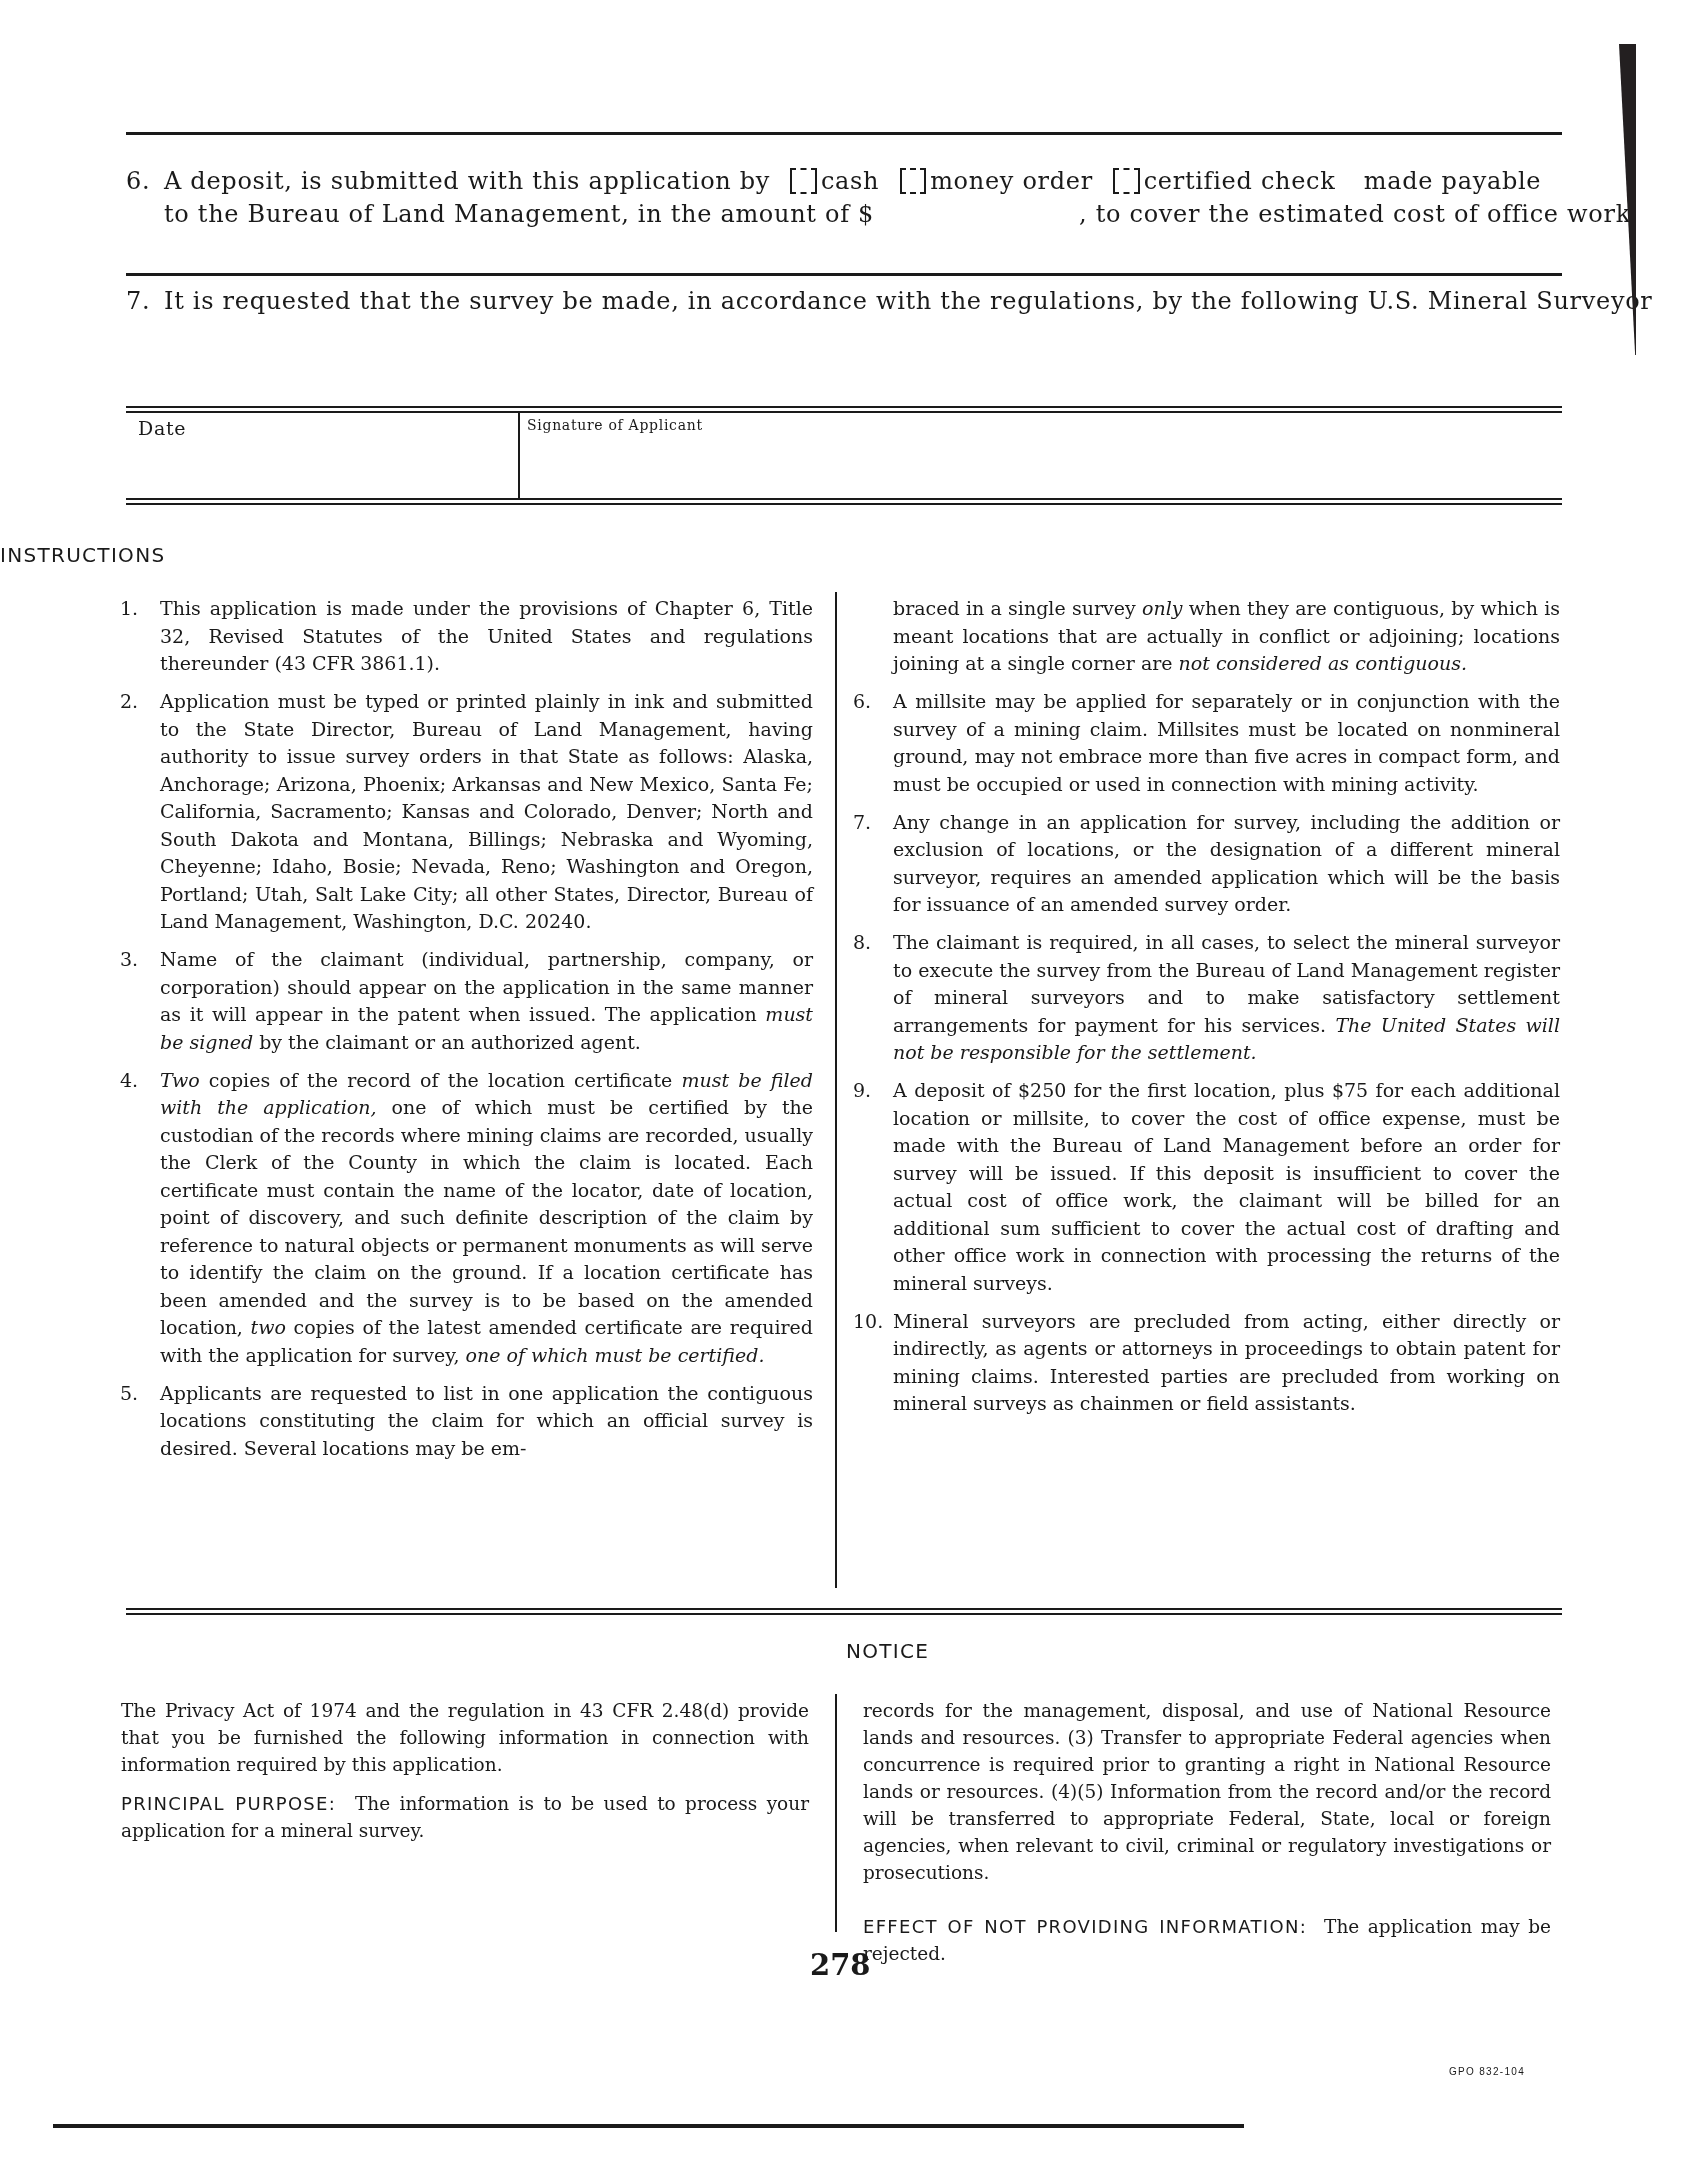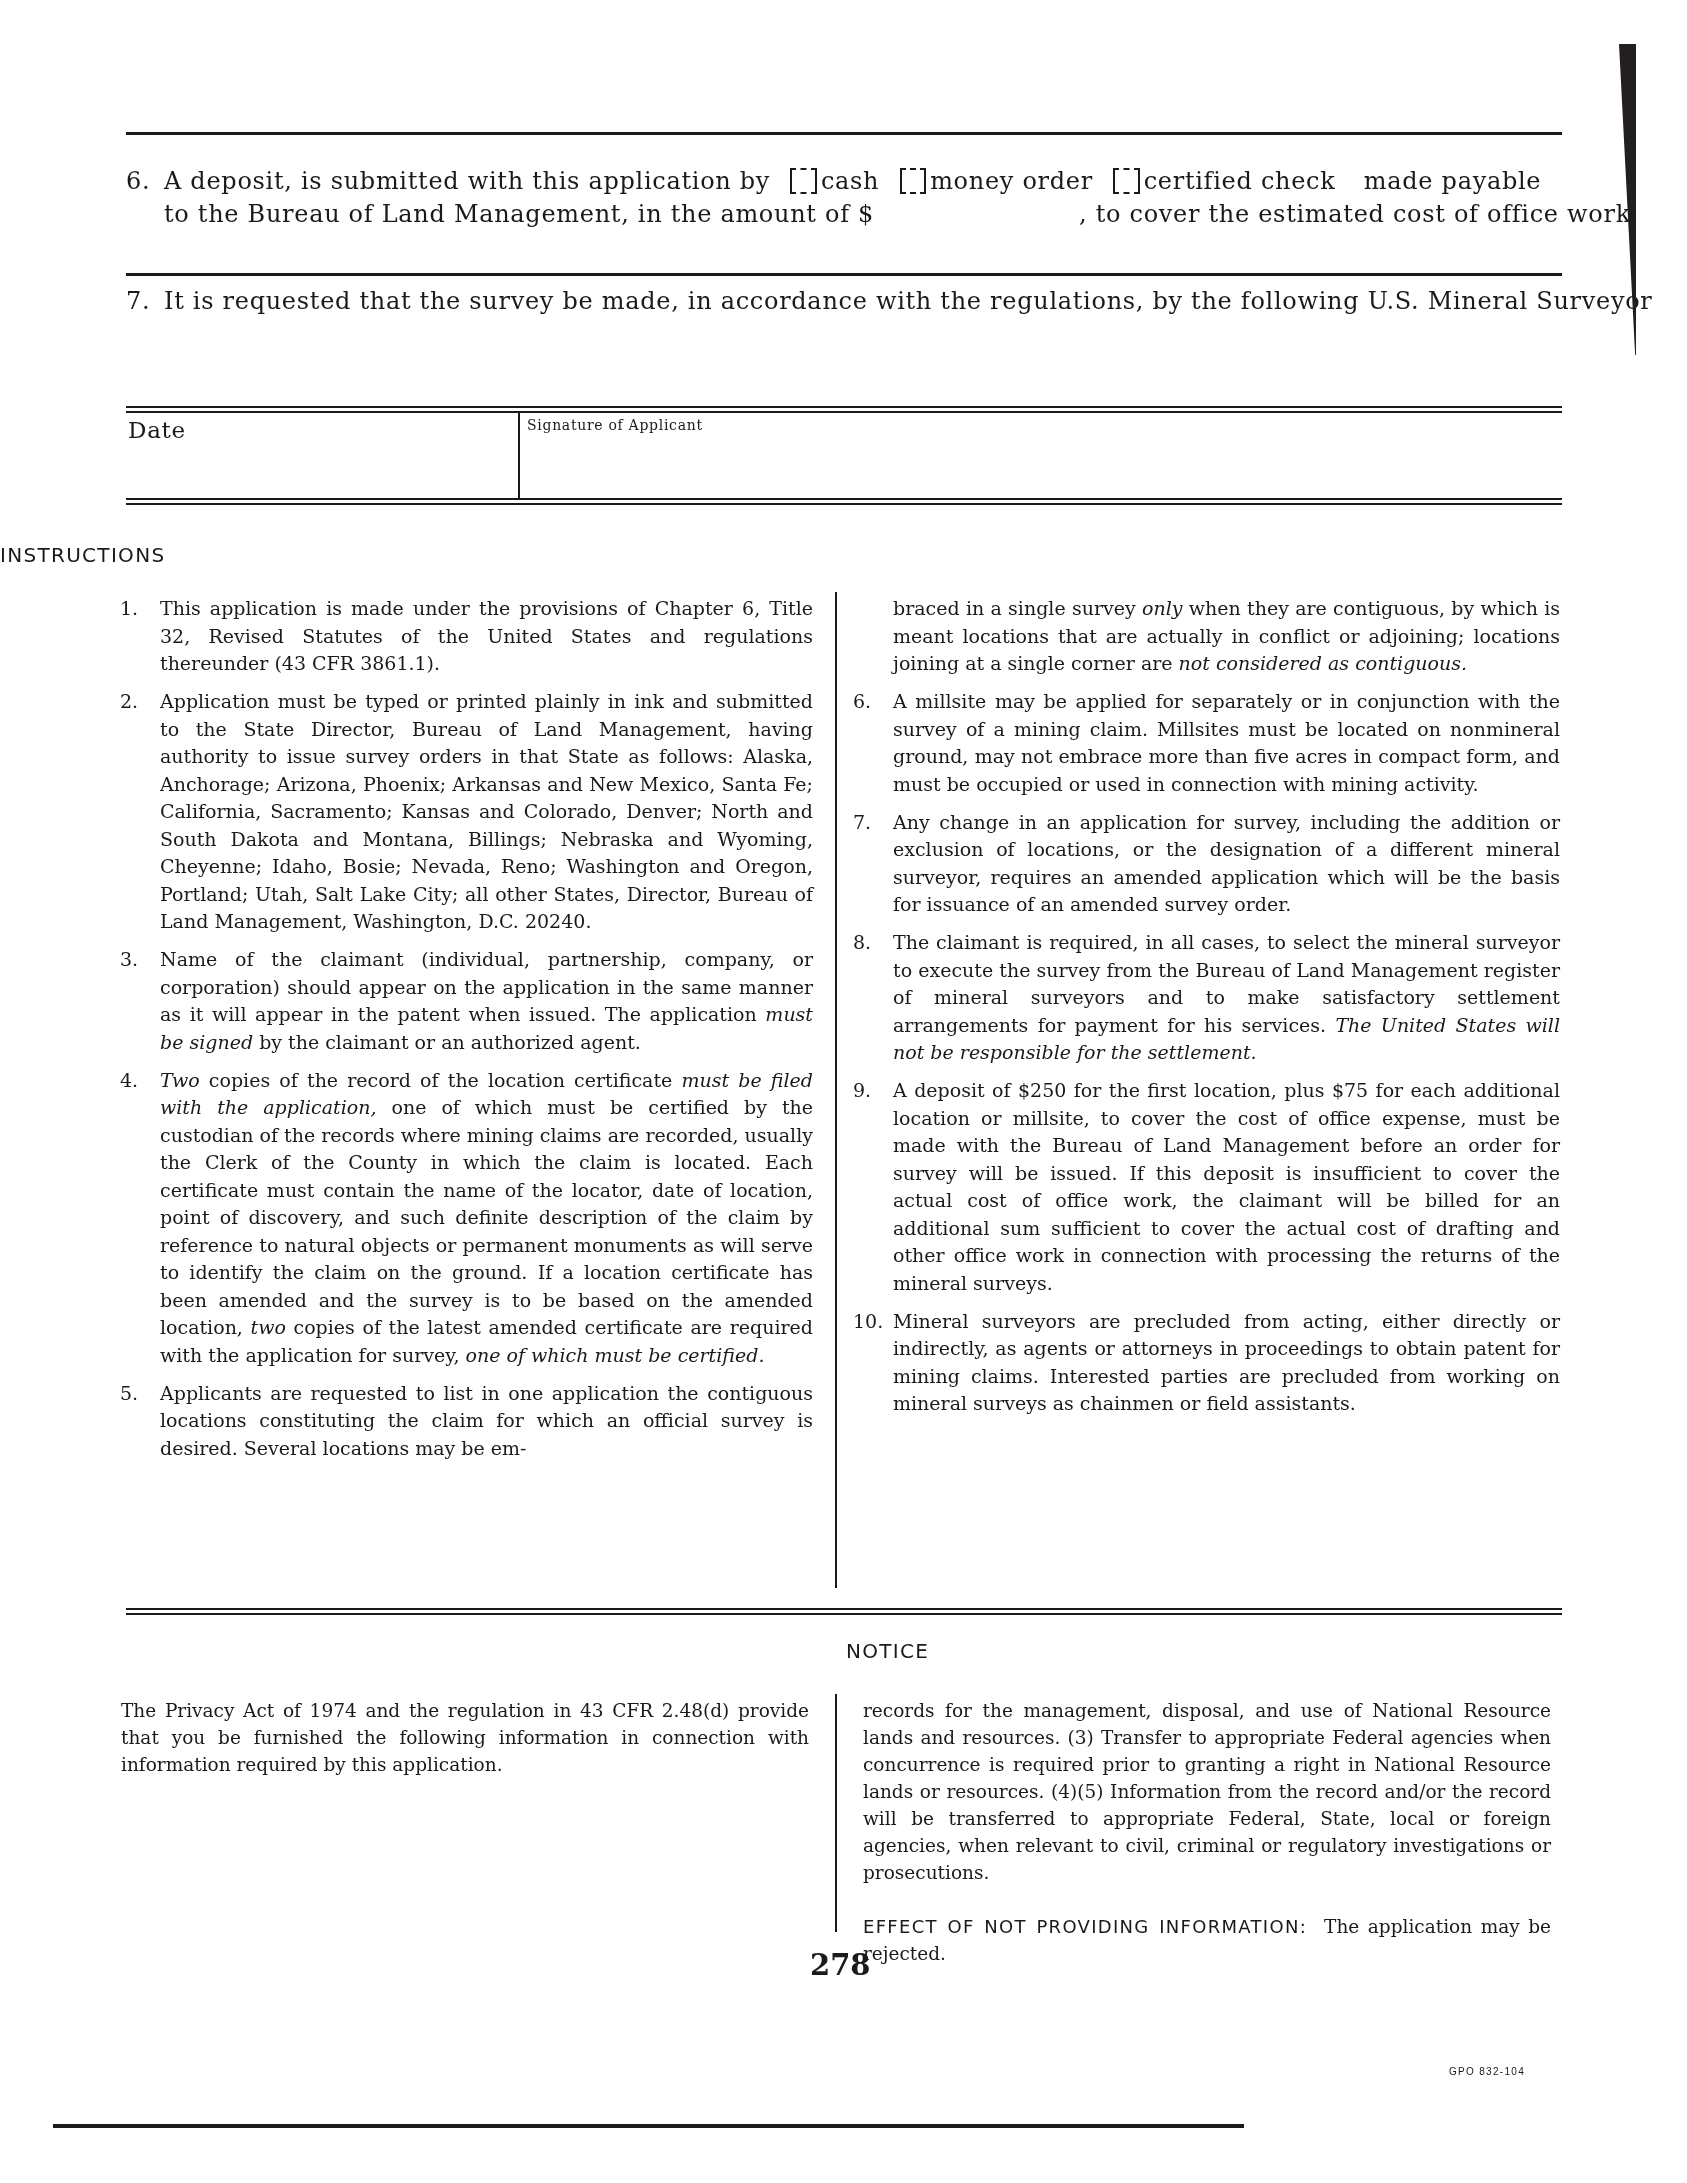--- a/index.html
+++ b/index.html
@@ -39,21 +39,21 @@
 <div class="rule" style="left:126px; top:273px; width:1436px; height:2.6px;"></div>
 
 <div class="q-line" style="left:126px; top:287px;">
   <span class="num">7.</span><span>It is requested that the survey be made, in accordance with the regulations, by the following U.S. Mineral Surveyor</span>
 </div>
 <div class="abs" style="left:164px; top:324px; width:1389px; height:66px;"></div>
 
 <div class="rule" style="left:126px; top:406px; width:1436px; height:2px;"></div>
 <div class="rule" style="left:126px; top:411px; width:1436px; height:2px;"></div>
 <div class="vline" style="left:518px; top:413px; height:85px;"></div>
-<div class="abs" style="left:128px; top:417px; font-size:23px; letter-spacing:0.7px;">Date</div>
+<div class="abs" style="left:138px; top:417px; font-size:19px; letter-spacing:0.7px;">Date</div>
 <div class="abs" style="left:126px; top:443px; width:387px; height:52px;"></div>
 <div class="abs" style="left:527px; top:417px; font-size:14px; letter-spacing:0.7px;">Signature of Applicant</div>
 <div class="abs" style="left:527px; top:443px; width:1029px; height:52px;"></div>
 <div class="rule" style="left:126px; top:498px; width:1436px; height:2px;"></div>
 <div class="rule" style="left:126px; top:503px; width:1436px; height:2px;"></div>
 
 <div class="head" style="left:0; width:1687px; text-align:left; top:543px;">INSTRUCTIONS</div>
 
 <div class="col" style="left:120px; top:595px; width:693px;">
   <div id="left-items">
@@ -108,20 +108,21 @@
       </div>
     </div>
 </div>
 
 <div class="rule" style="left:126px; top:1608px; width:1436px; height:2px;"></div>
 <div class="rule" style="left:126px; top:1613px; width:1436px; height:2px;"></div>
 <div class="head" style="left:0; width:1687px; text-align:center; top:1639px;padding-left:44px;">NOTICE</div>
 
 <div class="notice" style="left:121px; top:1697px; width:688px;">
   <p>The Privacy Act of 1974 and the regulation in 43 CFR 2.48(d) provide that you be furnished the following information in connection with information required by this application.</p>
+  <p><span class="caps">PRINCIPAL PURPOSE:</span>&nbsp; <span>The information is to be used to process your application for a mineral survey.</span></p>
 </div>
 <div class="vline" style="left:835px; top:1694px; height:238px;"></div>
 <div class="notice" style="left:863px; top:1697px; width:688px;">
   <p style="margin-bottom:26.5px;">records for the management, disposal, and use of National Resource lands and resources.  (3) Transfer to appropriate Federal agencies when concurrence is required prior to granting a right in National Resource lands or resources. (4)(5) Information from the record and/or the record will be transferred to appropriate Federal, State, local or foreign agencies, when relevant to civil, criminal or regulatory investigations or prosecutions.</p>
   <p><span class="caps">EFFECT OF NOT PROVIDING INFORMATION:</span>&nbsp; <span>The application may be rejected.</span></p>
 </div>
 
 <div class="abs" style="left:810px; top:1948px; font-size:29px; font-weight:bold;">278</div>
 <div class="abs" style="left:1449px; top:2066px; font-family:Liberation Sans, sans-serif; font-size:10px; letter-spacing:1.3px;">GPO 832-104</div>
 <div class="rule" style="left:53px; top:2124px; width:1191px; height:4px;"></div>

